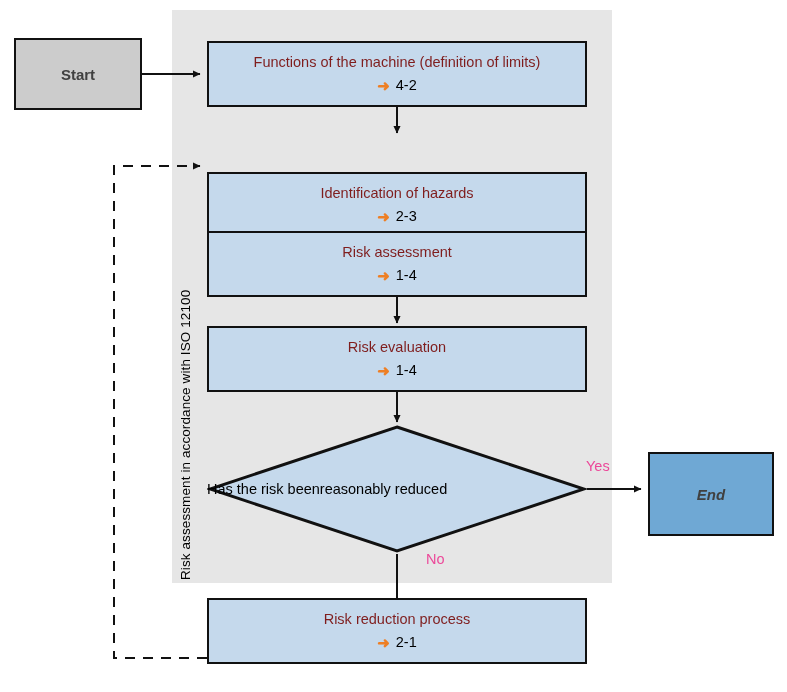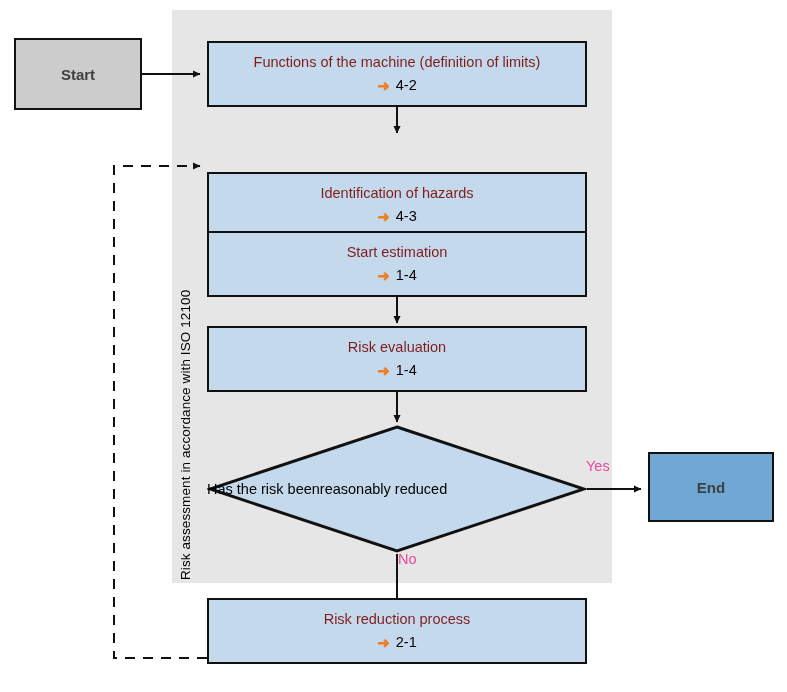--- a/index.html
+++ b/index.html
@@ -83,21 +83,22 @@
     left: 14px;
     top: 38px;
     width: 128px;
     height: 72px;
   }
   .end-box {
     background: #6fa8d4;
     left: 648px;
     top: 452px;
     width: 126px;
-    height: 70px;
+    height: 84px;
+    font-style: italic;
   }
   .diamond-wrap {
     position: absolute;
     left: 207px;
     top: 424px;
     width: 380px;
     height: 130px;
   }
   .diamond-wrap svg {
     display: block;
@@ -175,26 +176,26 @@
     <span class="line2">
       <span class="orange-arrow">➜</span>
       <span>4-2</span>
     </span>
   </div>
 
   <div class="node proc" style="top:152px;margin-top:20px;">
     <span class="line1">Identification of hazards</span>
     <span class="line2">
       <span class="orange-arrow">➜</span>
-      <span>4-3</span>
+      <span>2-3</span>
     </span>
   </div>
 
   <div class="node proc" style="top:231px;">
-    <span class="line1">Start estimation</span>
+    <span class="line1">Risk assessment</span>
     <span class="line2">
       <span class="orange-arrow">➜</span>
       <span>1-4</span>
     </span>
   </div>
 
   <div class="node proc" style="top:326px;align-items:center;">
     <span class="line1">Risk evaluation</span>
     <span class="line2">
       <span class="orange-arrow">➜</span>
@@ -206,21 +207,21 @@
     <svg width="380" height="130" viewBox="0 0 380 130">
       <polygon points="190,3 377,65 190,127 3,65" fill="#c5d9ec" stroke="#111111" stroke-width="3" stroke-linejoin="miter"></polygon>
     </svg>
     <div class="diamond-text">
       <div>Has the risk been</div>
       <div>reasonably reduced</div>
     </div>
   </div>
 
   <div class="edge-label" style="left:586px; top:458px;">Yes</div>
-  <div class="edge-label" style="left:398px; top:551px;text-align:right;">No</div>
+  <div class="edge-label" style="left:426px; top:551px;text-align:right;">No</div>
 
   <div class="node end-box">
     <span class="terminator">End</span>
   </div>
 
   <div class="node proc" style="top:598px;">
     <span class="line1">Risk reduction process</span>
     <span class="line2">
       <span class="orange-arrow">➜</span>
       <span>2-1</span>

